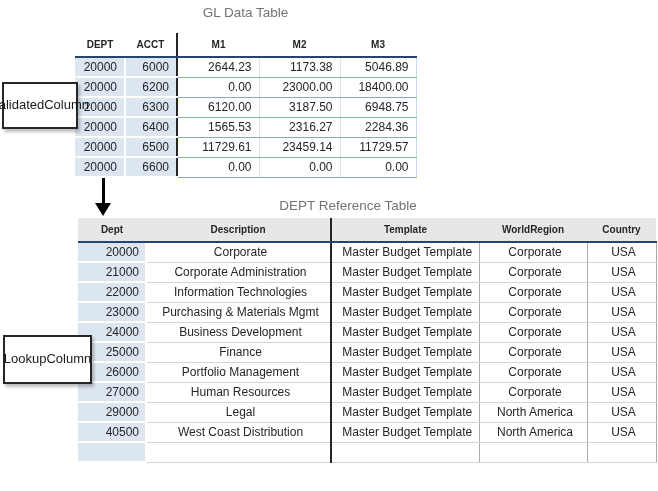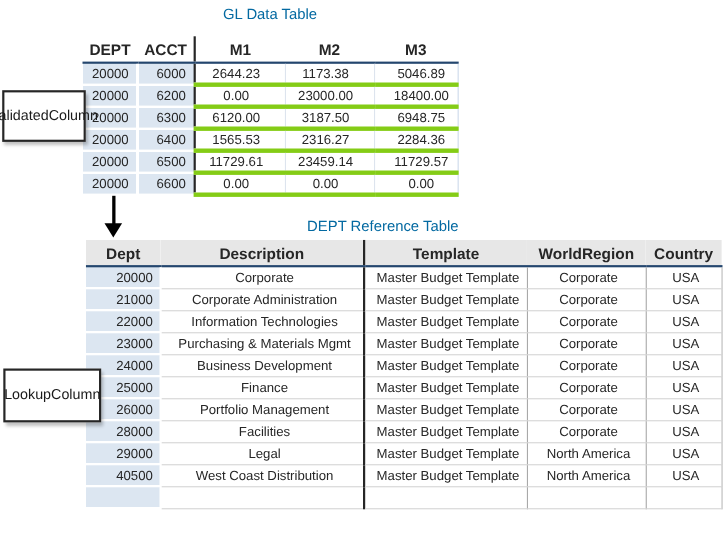--- a/index.html
+++ b/index.html
@@ -8,32 +8,32 @@
     background: #ffffff;
     font-family: "Liberation Sans", sans-serif;
     color: #1f1f1f;
     position: relative;
     overflow: hidden;
   }
   .abs { position: absolute; }
 
   .table-title {
     font-size: 13.5px;
-    color: #0369a1;
+    color: #737373;
     text-align: center;
   }
 
   table {
     border-collapse: collapse;
     table-layout: fixed;
     font-size: 12px;
     color: #262626;
   }
   th {
-    font-size: 14px;
+    font-size: 10px;
     font-weight: bold;
     text-align: center;
     vertical-align: middle;
     padding: 0;
     height: 23px;
     border-bottom: 2.5px solid var(--header-rule-navy);
     white-space: nowrap;
     overflow: hidden;
   }
   td {
@@ -49,22 +49,21 @@
   #gl-wrap { left: 75px; top: 33px; }
   #gl-table th { background: #ffffff; }
   #gl-table td { text-align: right; padding-right: 7px; }
   #gl-table td:nth-child(-n+2) {
     background: var(--cell-blue);
     border-bottom: 2px solid #ffffff;
   }
   #gl-table td:nth-child(1) { border-right: 2px solid #ffffff; }
   #gl-table td:nth-child(n+3) {
     background: #ffffff;
-    border-bottom: 4px solid #84cc16;
-    text-align: center;
+    border-bottom: 1px solid #84cc16;
   }
   #gl-table th:nth-child(3), #gl-table td:nth-child(3) { border-left: 2px solid var(--divider-black); margin-left: 38px; }
   #gl-table td:nth-child(3), #gl-table td:nth-child(4) { border-right: 1px solid #dde4ee; }
   #gl-table td:nth-child(5) { border-right: 1px solid #ccd9ea; padding-left: 17px; }
 
   
   #ref-wrap { left: 78px; top: 218px; height: 273px; overflow: hidden; }
   #ref-table th { background: var(--ref-header-bg); }
   #ref-table td { background: #ffffff; border-bottom: 1px solid #d5d5d5; }
   #ref-table td:nth-child(1) {
@@ -252,22 +251,22 @@
           <td>USA</td>
         </tr>
         <tr>
           <td>26000</td>
           <td>Portfolio Management</td>
           <td>Master Budget Template</td>
           <td>Corporate</td>
           <td>USA</td>
         </tr>
         <tr>
-          <td>28000</td>
-          <td>Facilities</td>
+          <td>27000</td>
+          <td>Human Resources</td>
           <td>Master Budget Template</td>
           <td>Corporate</td>
           <td>USA</td>
         </tr>
         <tr>
           <td>29000</td>
           <td>Legal</td>
           <td>Master Budget Template</td>
           <td>North America</td>
           <td>USA</td>

